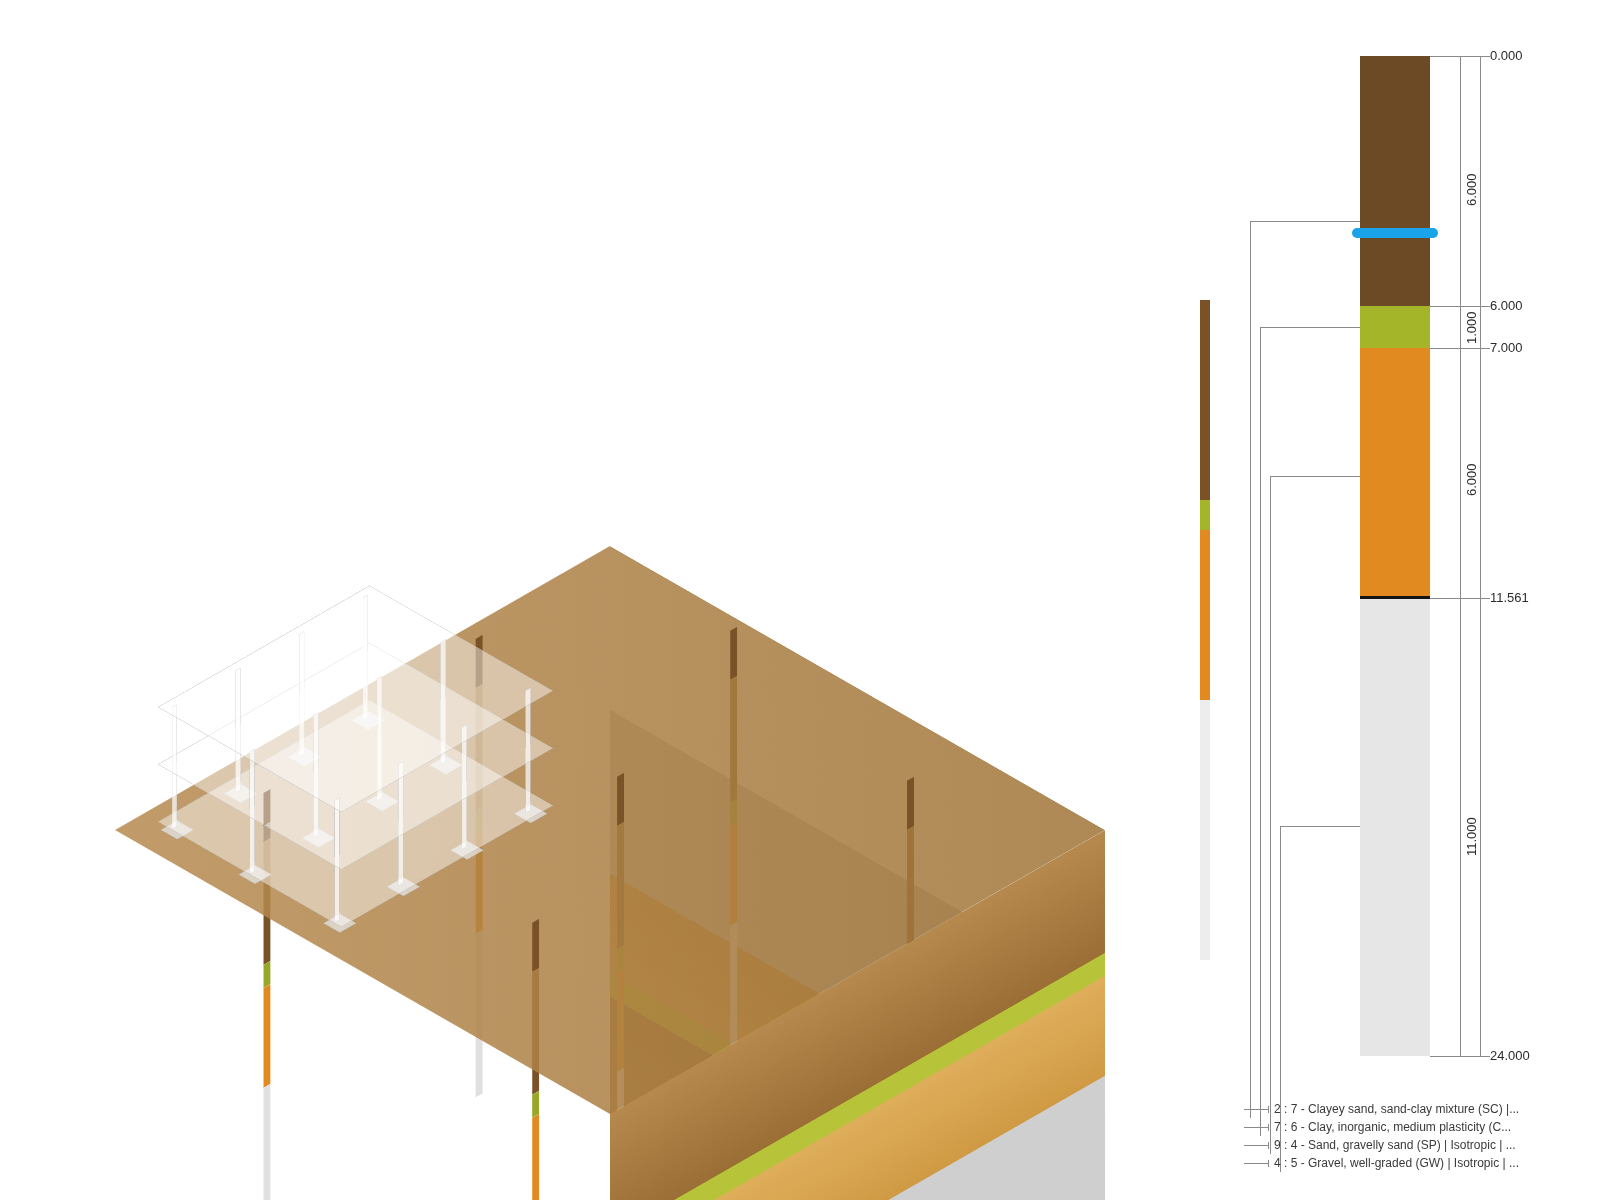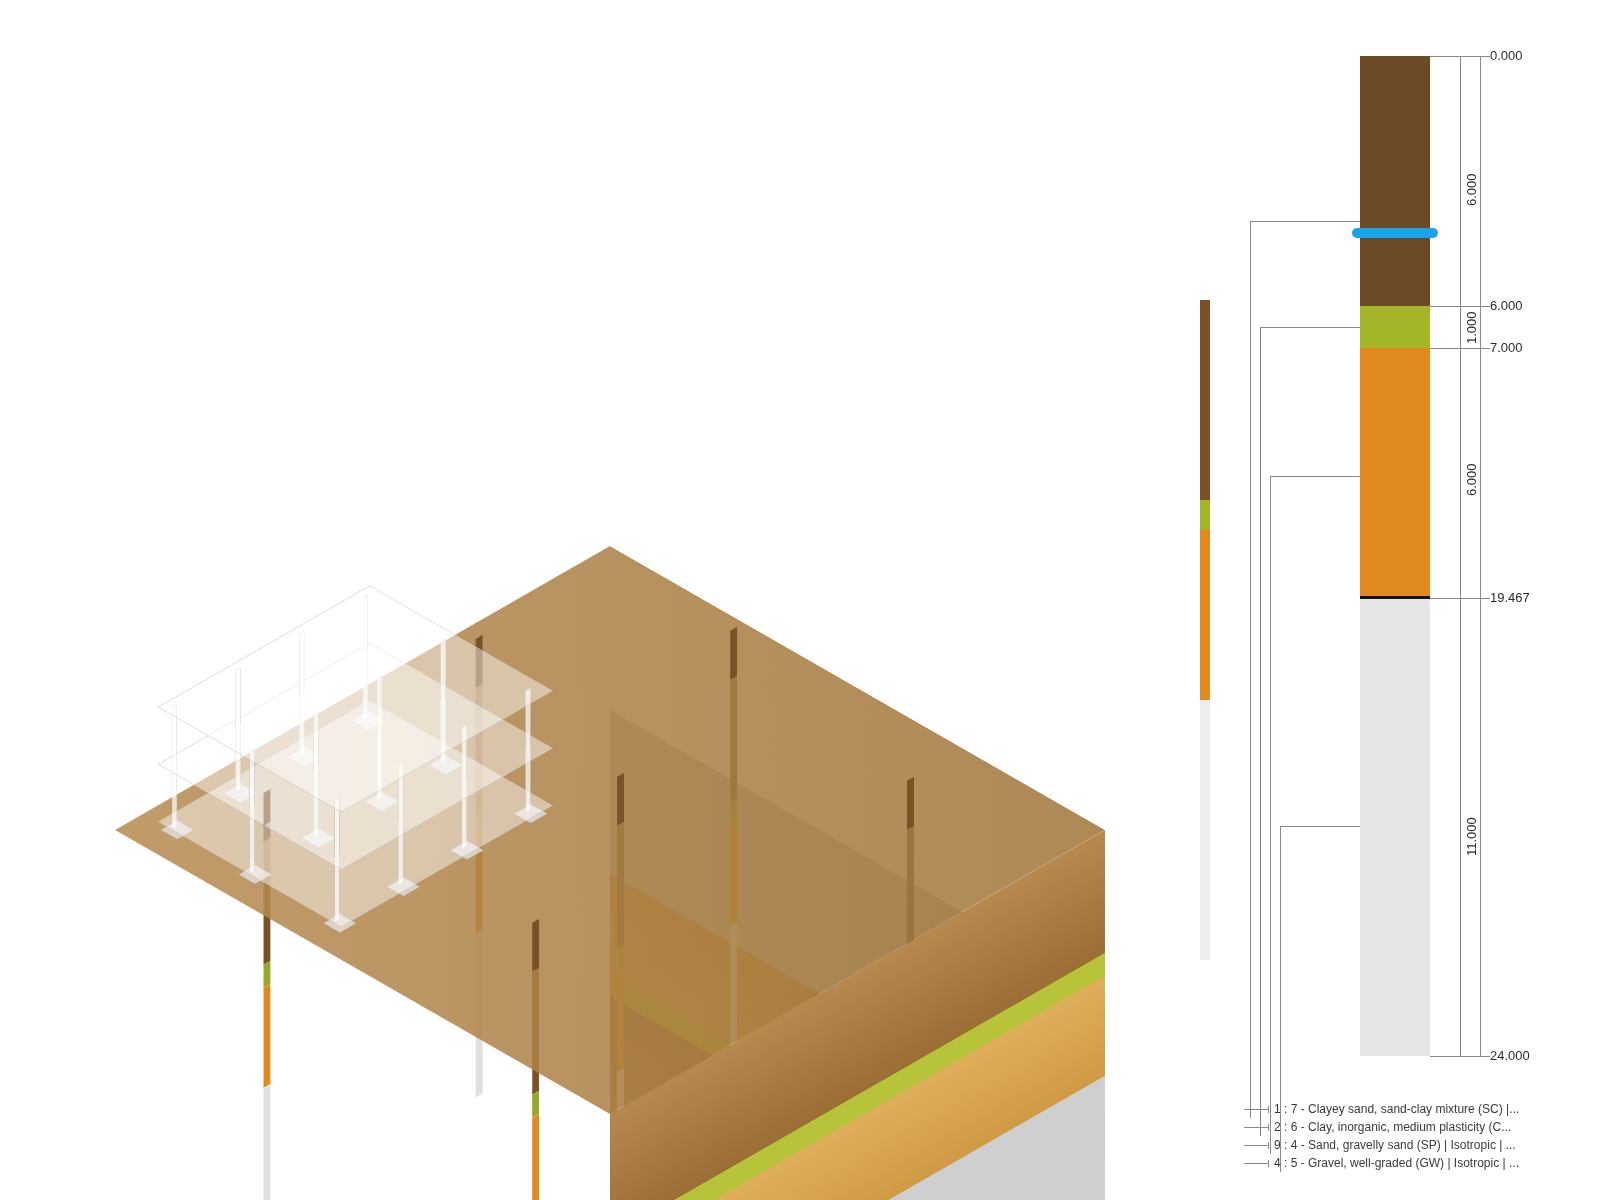--- a/index.html
+++ b/index.html
@@ -324,21 +324,21 @@
   <div class="hline" style="left:100px; top:10px;  width:60px;"></div>
   <div class="dim" style="left:160px; top:2px;">0.000</div>
 
   <div class="hline" style="left:100px; top:260px; width:60px;"></div>
   <div class="dim" style="left:160px; top:252px;">6.000</div>
 
   <div class="hline" style="left:100px; top:302px; width:60px;"></div>
   <div class="dim" style="left:160px; top:294px;">7.000</div>
 
   <div class="hline" style="left:100px; top:552px; width:60px;"></div>
-  <div class="dim" style="left:160px; top:544px;">19.467</div>
+  <div class="dim" style="left:160px; top:544px;">11.561</div>
 
   <div class="hline" style="left:100px; top:1010px;width:60px;"></div>
   <div class="dim" style="left:160px; top:1002px;">24.000</div>
 
   <div class="vline" style="left:130px; top:10px; height:1000px;"></div>
   <div class="dim rot" style="left:134px; top:160px;">6.000</div>
   <div class="dim rot" style="left:134px; top:298px;">1.000</div>
   <div class="dim rot" style="left:134px; top:450px;">6.000</div>
   <div class="dim rot" style="left:134px; top:810px;">11.000</div>
 
@@ -351,25 +351,25 @@
   <div class="hline" style="left:-60px; top:430px; width:90px;"></div>
   <div class="vline" style="left:-60px; top:430px; height:678px;"></div>
 
   <div class="hline" style="left:-50px; top:780px; width:80px;"></div>
   <div class="vline" style="left:-50px; top:780px; height:346px;"></div>
 </div>
 
 <div class="legend">
   <div class="legend-row">
     <span class="legend-key"></span>
-    <span>1 : 7 - Clayey sand, sand-clay mixture (SC) |...</span>
+    <span>2 : 7 - Clayey sand, sand-clay mixture (SC) |...</span>
   </div>
   <div class="legend-row">
     <span class="legend-key"></span>
-    <span>2 : 6 - Clay, inorganic, medium plasticity (C...</span>
+    <span>7 : 6 - Clay, inorganic, medium plasticity (C...</span>
   </div>
   <div class="legend-row">
     <span class="legend-key"></span>
     <span>9 : 4 - Sand, gravelly sand (SP) | Isotropic | ...</span>
   </div>
   <div class="legend-row">
     <span class="legend-key"></span>
     <span>4 : 5 - Gravel, well-graded (GW) | Isotropic | ...</span>
   </div>
 </div>

